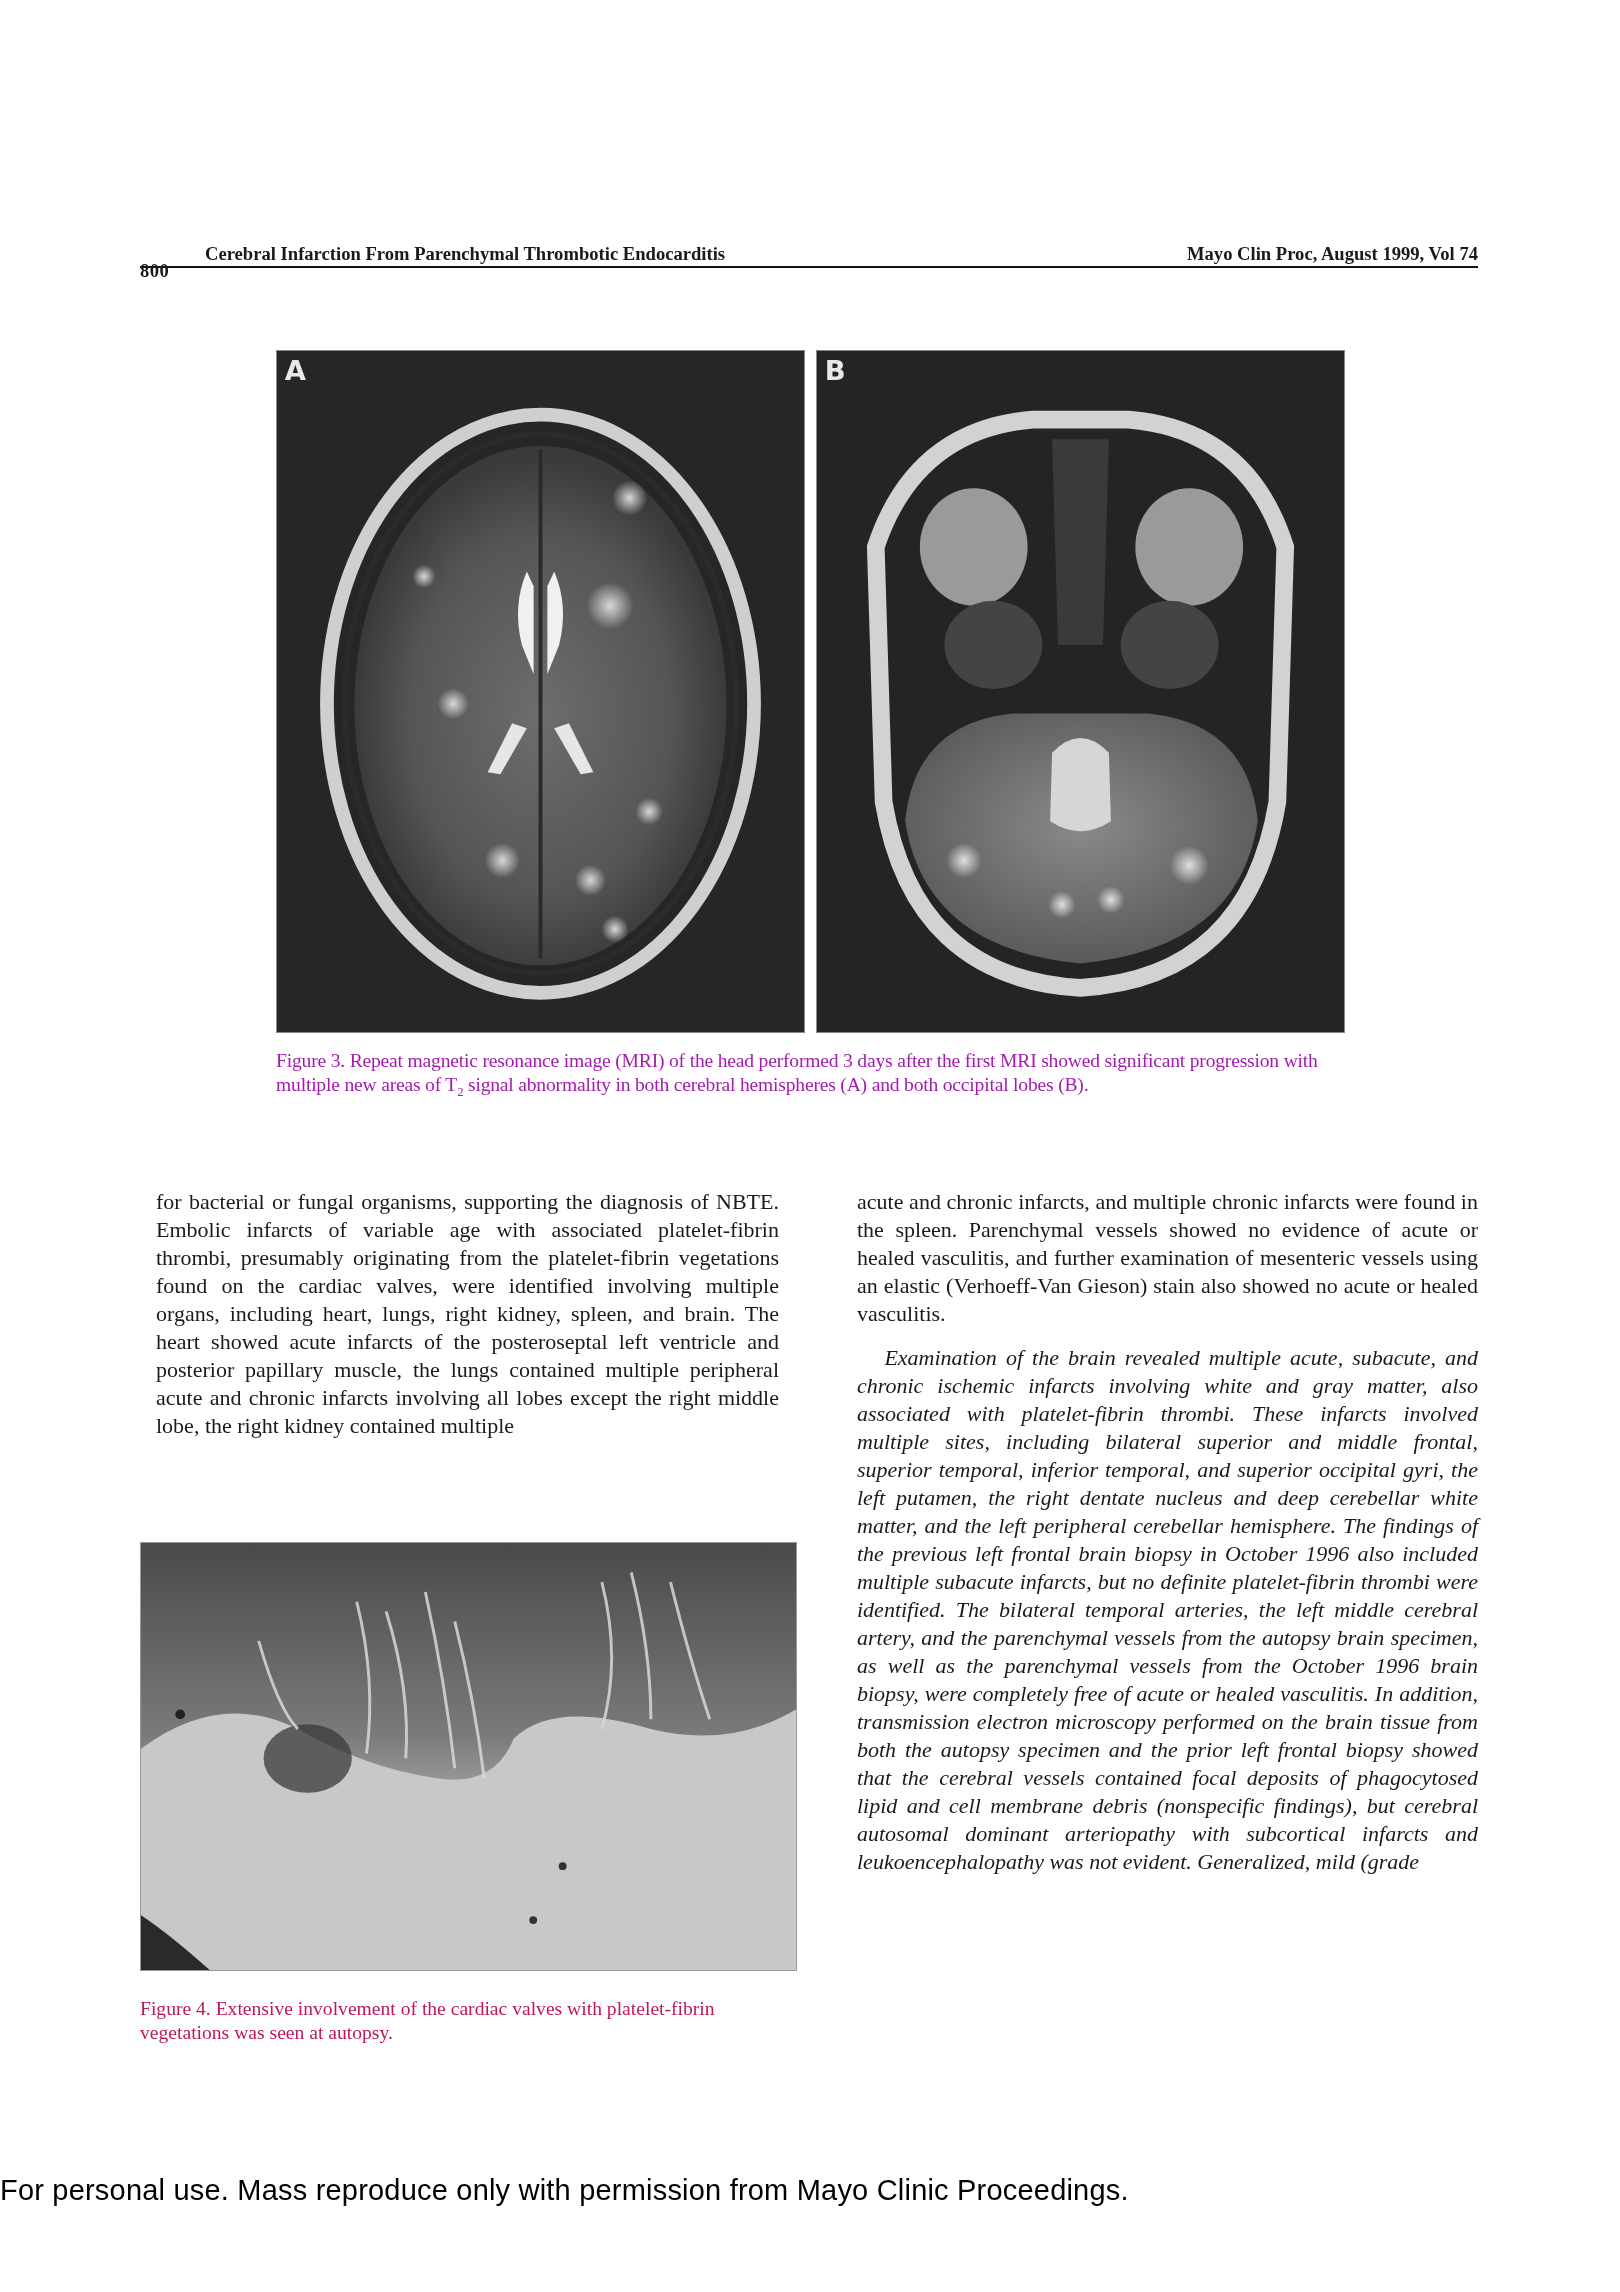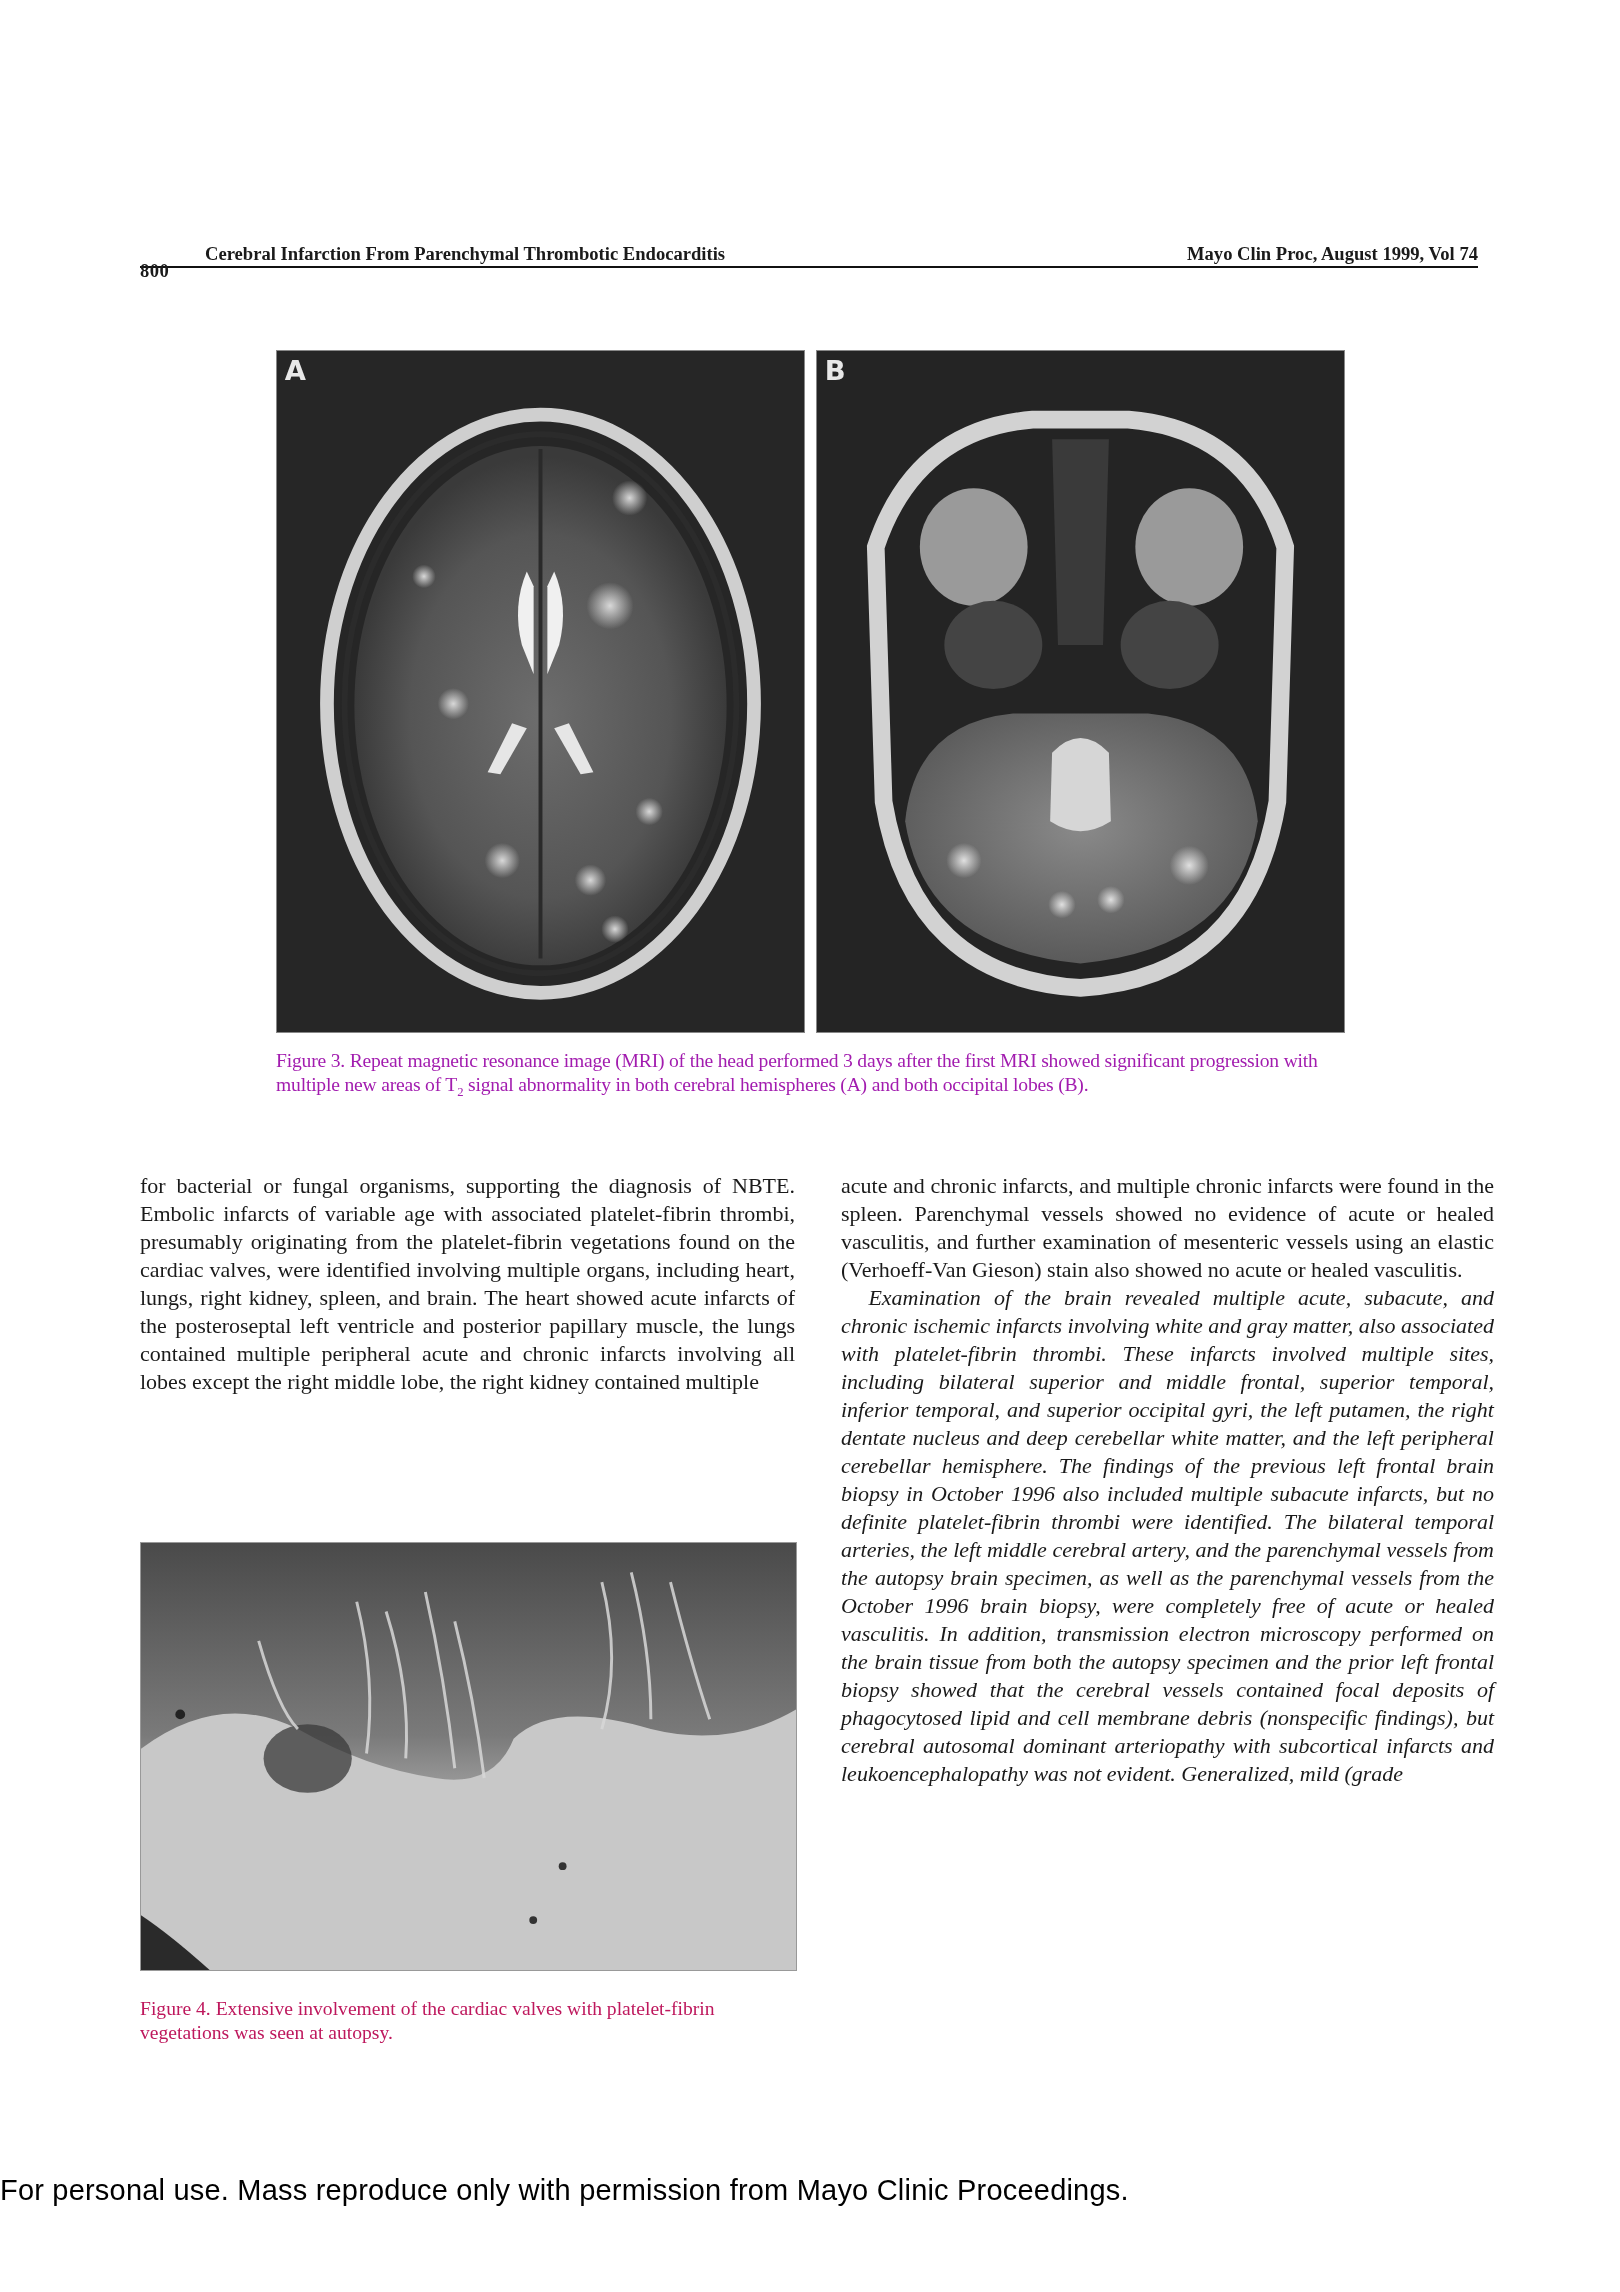--- a/index.html
+++ b/index.html
@@ -82,21 +82,21 @@
     .fig3-caption sub { font-size: 12.7px; line-height: 0; }
 
     
     .col {
       position: absolute;
       font-size: 22px;
       line-height: 28px;
       text-align: justify;
       color: #1a1a1a;
     }
-    .col p { margin: 0; }
+    .col p { margin: 16px; }
     .col-left { left: 140px; top: 1172px; width: 655px; }
     .col-right { left: 841px; top: 1172px; width: 653px; }
     .col-right p.indent { text-indent: 27.4px; font-style: italic; }
 
     
     .fig4-photo {
       position: absolute;
       left: 140px;
       top: 1542px;
       width: 655px;

